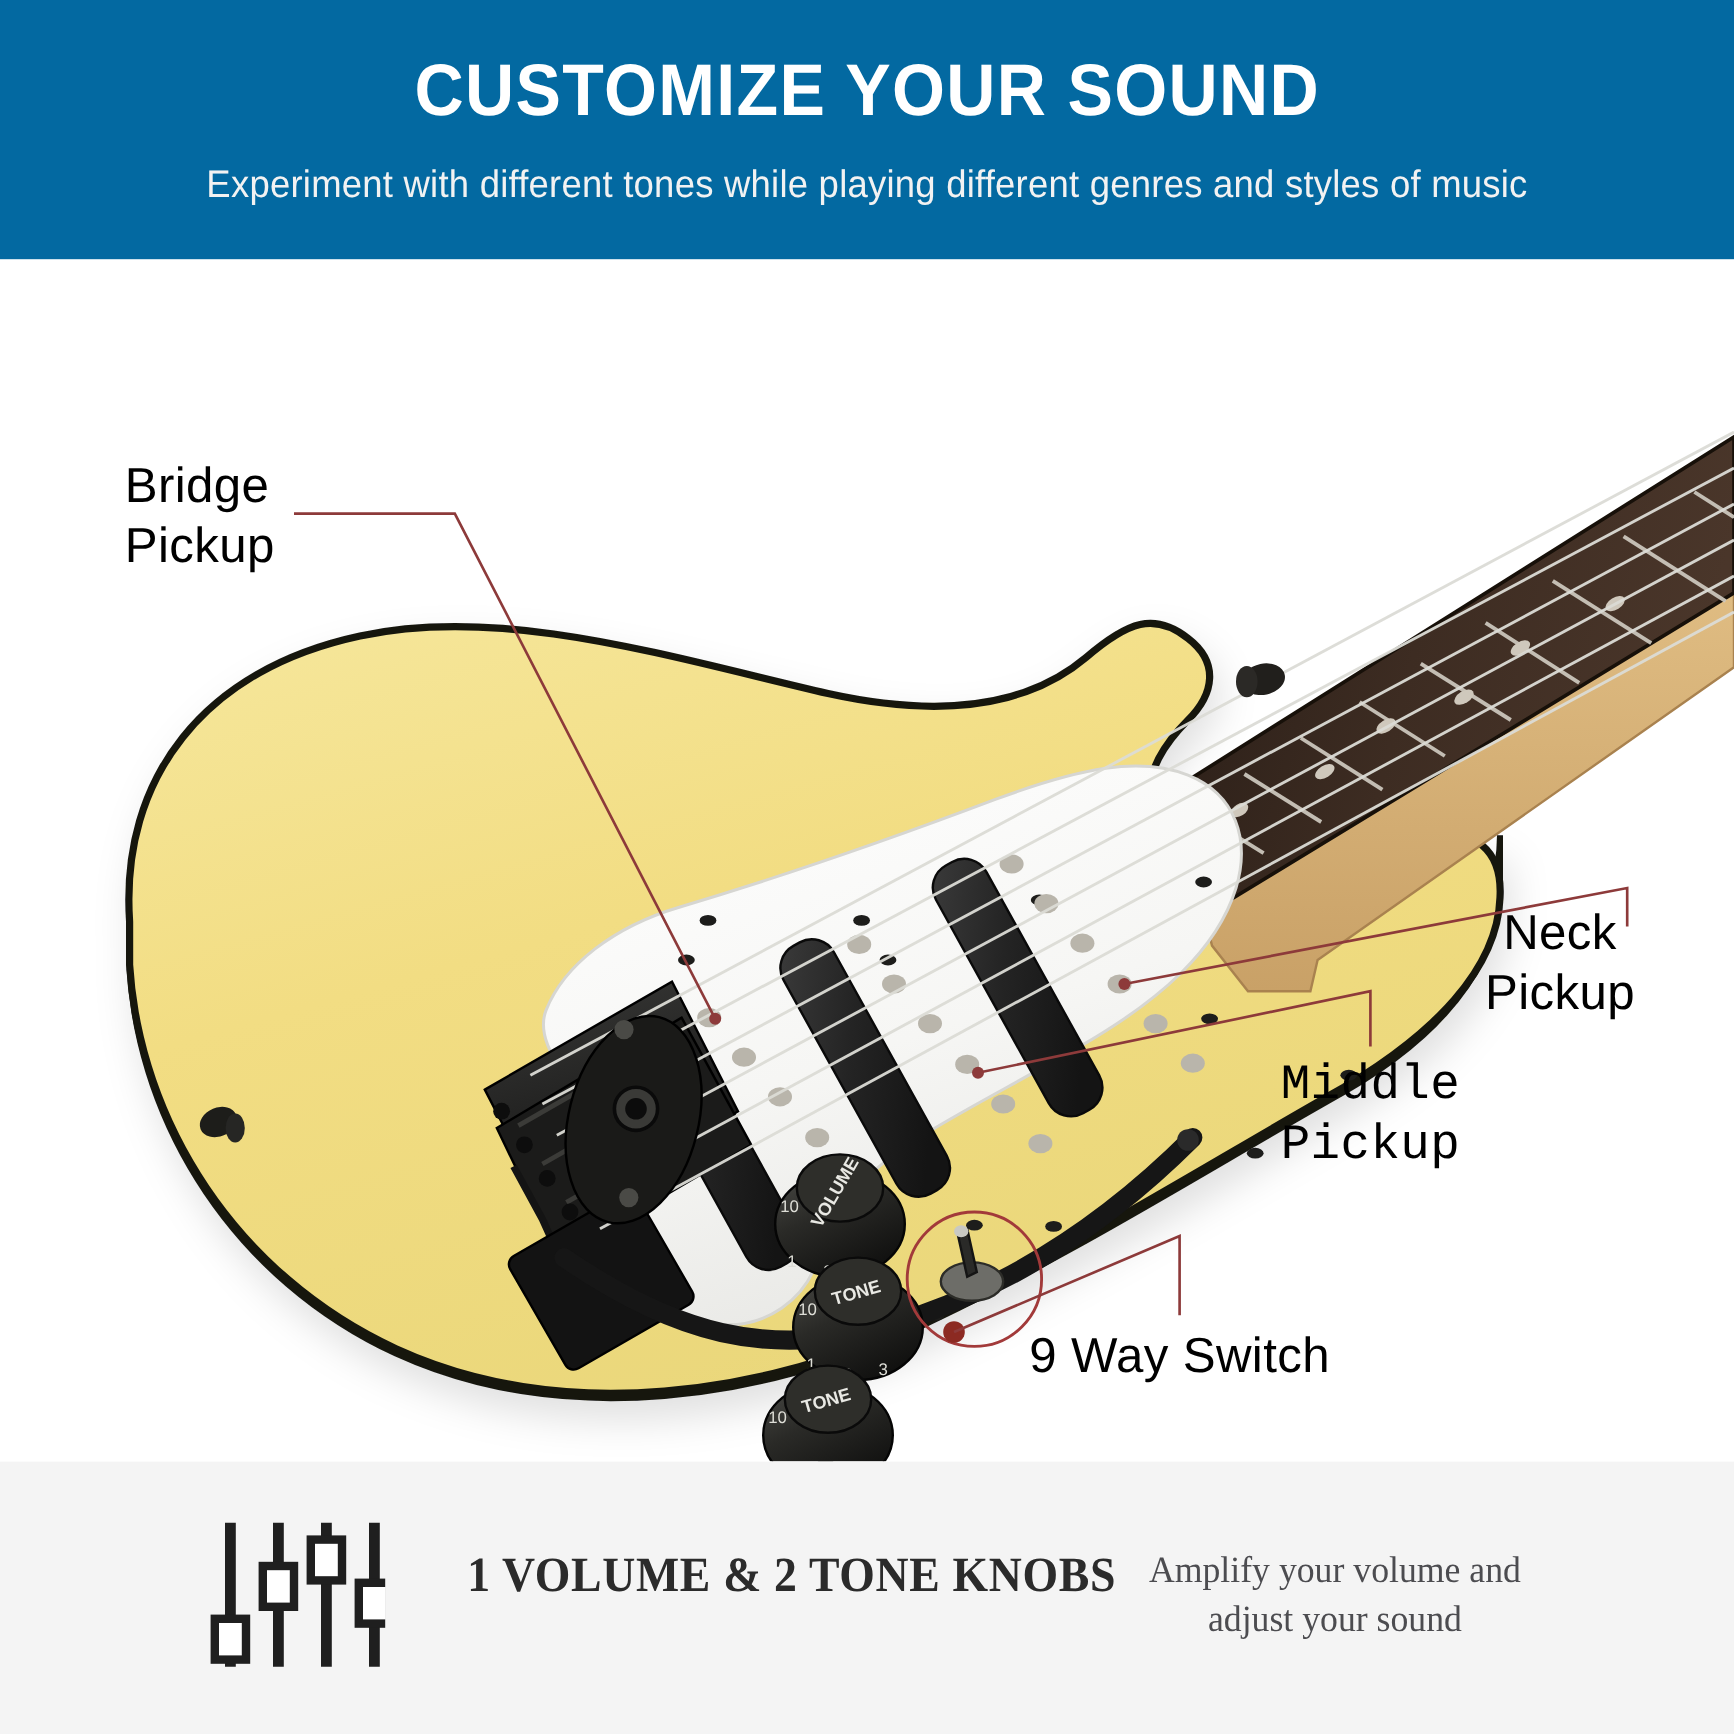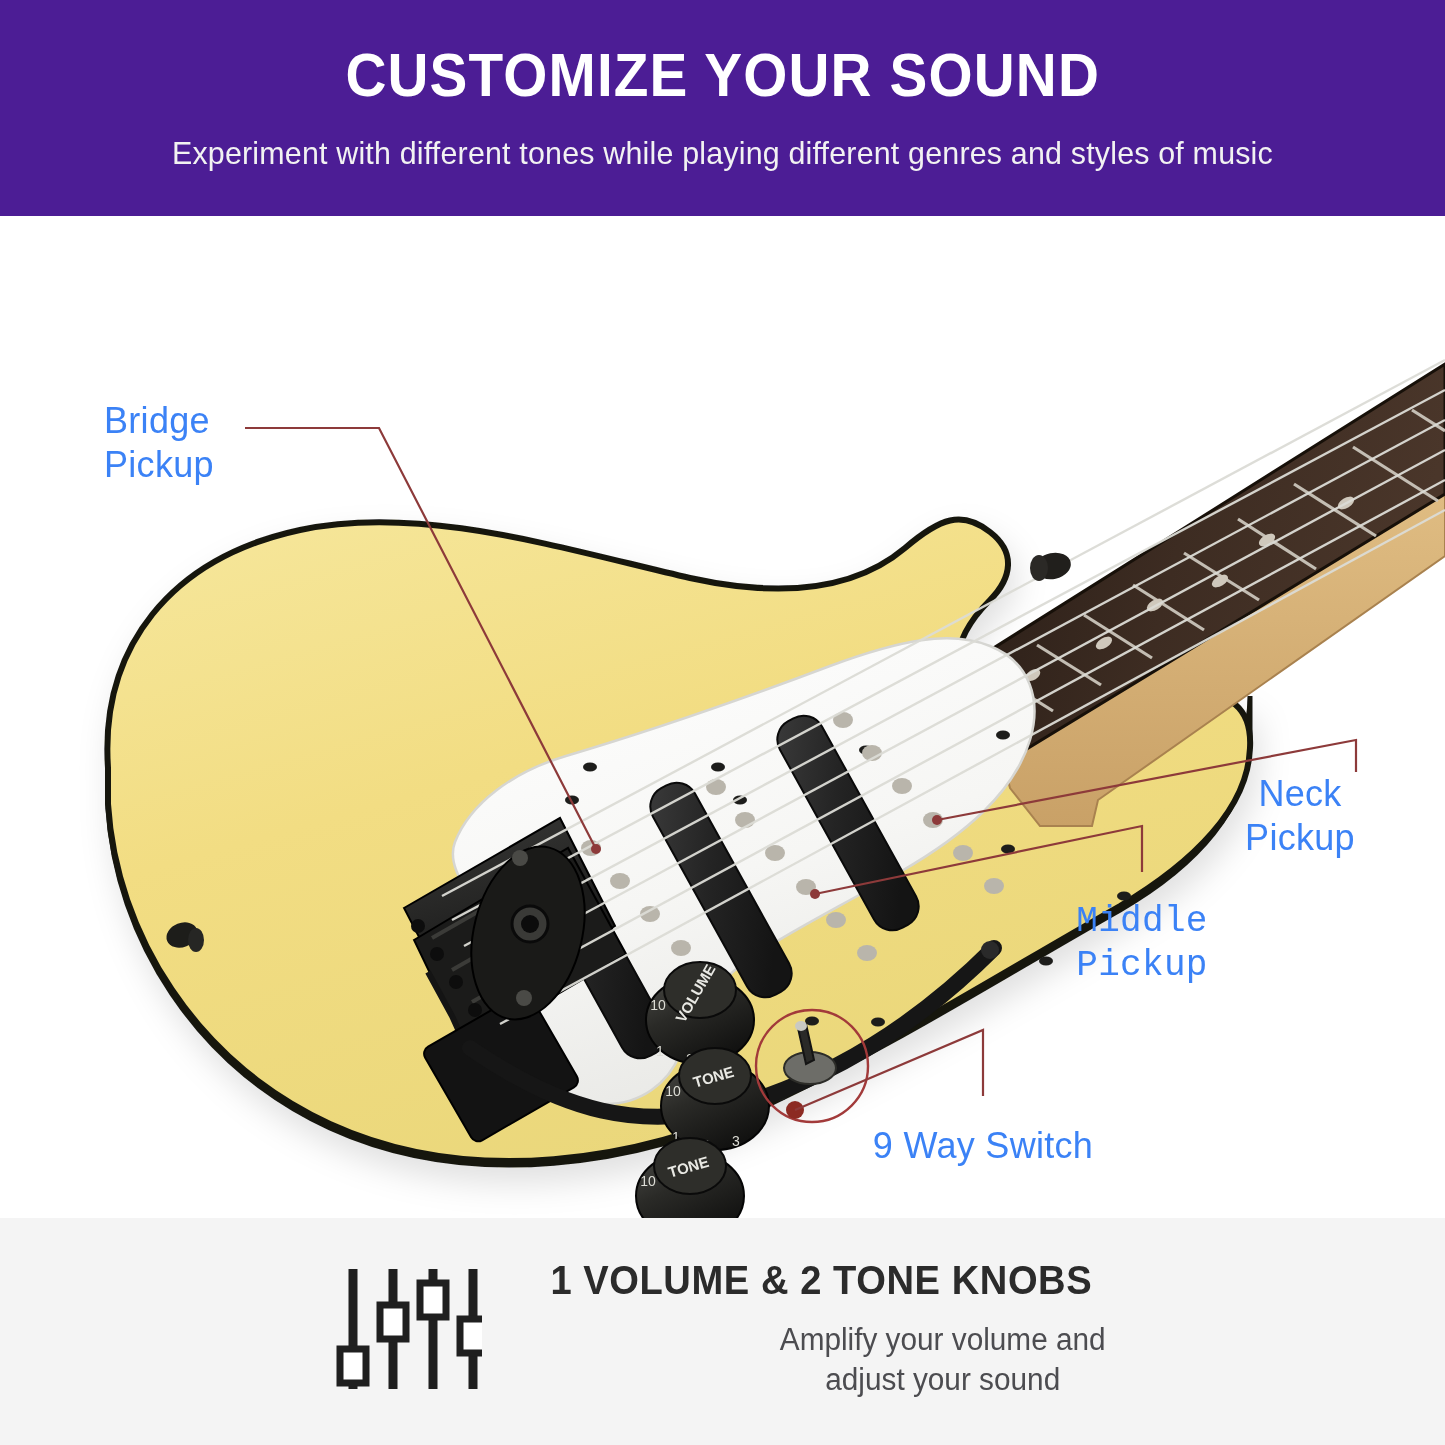--- a/index.html
+++ b/index.html
@@ -7,21 +7,21 @@
   body {
     font-family:"Liberation Sans", sans-serif;
     background:#ffffff;
     overflow:hidden;
   }
   #page { position:relative; width:1445px; height:1445px; background:#fff; }
 
   
   .header {
     position:absolute; left:0; top:0; width:1445px; height:216px;
-    background:#4c1d95; color:#fff;
+    background:#0369a1; color:#fff;
     display:flex; flex-direction:column; align-items:center; justify-content:center;
     padding-top:4px;
   }
   .header-title {
     font-size:61px; font-weight:700; letter-spacing:1.2px;
     line-height:1.0; text-align:center;
     transform:scaleX(0.93); transform-origin:center;
     margin-bottom:26px;
   }
   .header-sub {
@@ -33,39 +33,38 @@
   
   .stage {
     position:absolute; left:0; top:248px; width:1445px; height:970px;
     background:#ffffff; overflow:hidden;
   }
   .stage svg { position:absolute; left:0; top:0; }
 
   
   .callout {
     position:absolute;
-    font-size:36px; font-weight:300; color:#3b82f6;
+    font-size:41px; font-weight:300; color:#000000;
     line-height:1.22; letter-spacing:0.3px;
     white-space:pre-line;
-    margin-top:20px;
   }
   .c-bridge  { left:104px;  top:131px; text-align:left; }
   .c-neck    { left:1300px; top:504px; text-align:center; transform:translateX(-50%); }
   .c-middle  { left:1142px; top:632px; text-align:center; transform:translateX(-50%);font-family:Liberation Mono, monospace; }
   .c-switch  { left:983px;  top:856px; text-align:center; transform:translateX(-50%); }
 
   
   .footer {
     position:absolute; left:0; top:1218px; width:1445px; height:227px;
     background:#f4f4f4;
     display:flex; align-items:center; justify-content:center; gap:48px;
     padding-bottom:6px;
   }
   .footer-icon { width:150px; height:132px; flex:0 0 auto; }
-  .footer-text { display:flex; flex-direction:column; align-items:flex-end; }
+  .footer-text { display:flex; flex-direction:row; align-items:flex-start;font-family:Liberation Serif, serif; }
   .footer-title {
     font-size:41px; font-weight:700; color:#2b2b2b; letter-spacing:0.6px;
     transform:scaleX(0.93); transform-origin:center; margin-bottom:16px;
   }
   .footer-sub {
     font-size:31px; font-weight:300; color:#4c4c50; line-height:1.3;
     text-align:center; white-space:pre-line;
     transform:scaleX(0.96); transform-origin:center;
   }
 </style>

